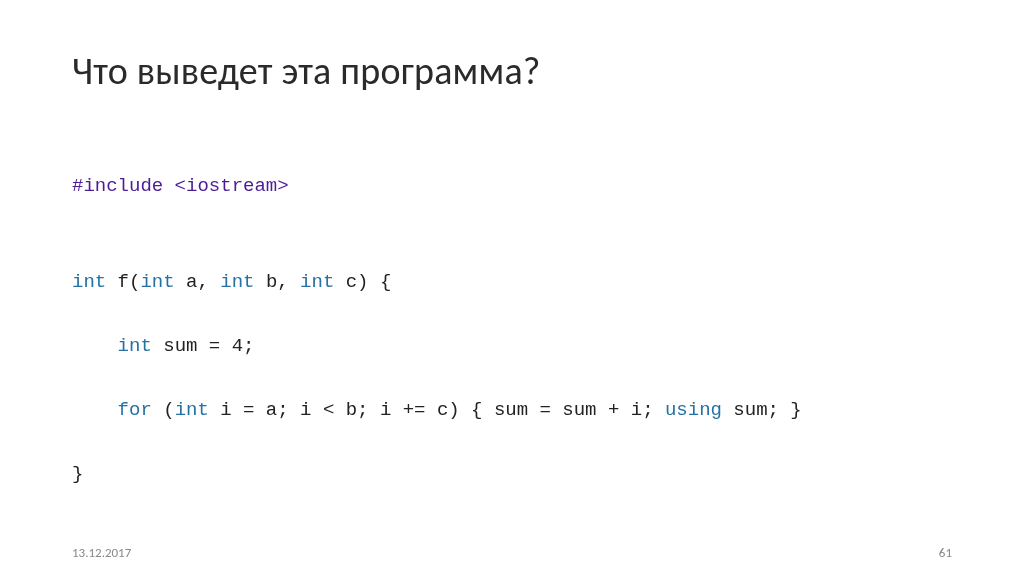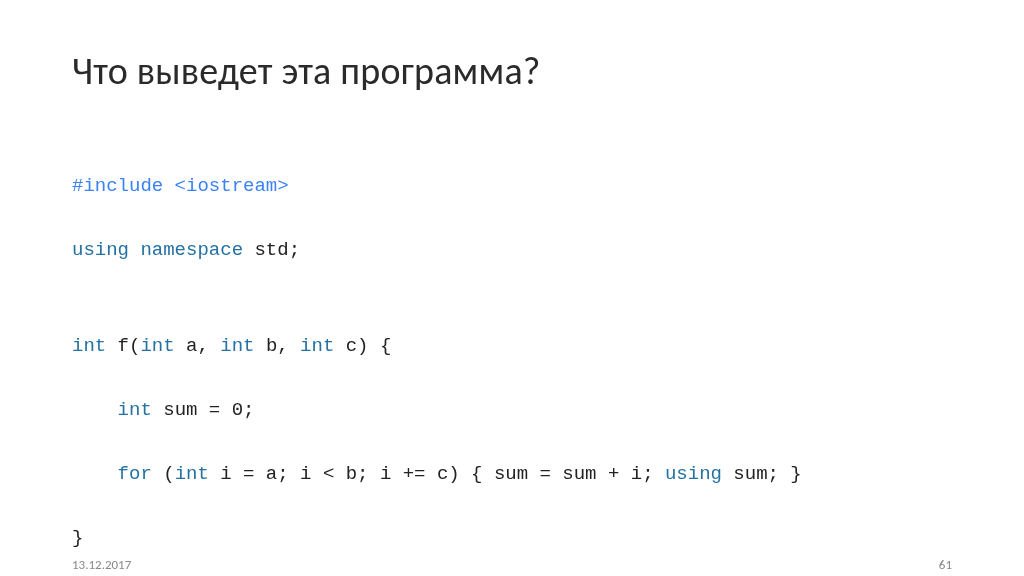--- a/index.html
+++ b/index.html
@@ -17,39 +17,38 @@
       margin-bottom: 44px;
       letter-spacing: 0.2px;
     }
     .code {
       font-family: Consolas, "Courier New", monospace;
       font-size: 19px;
       line-height: 32px;
       color: #222;
       white-space: pre;
     }
-    .c-preproc { color: #3b82f6; }
+    .c-preproc { color: #4c1d95; }
     .c-kw      { color: #2471a3; }
     .footer {
-      position: absolute; bottom: 4px; left: 72px; right: 72px;
+      position: absolute; bottom: 16px; left: 72px; right: 72px;
       display: flex; justify-content: space-between;
       color: #888; font-size: 13px;
     }
   </style>
 </head>
 <body>
 
 <div class="title">Что выведет эта программа?</div>
 
 <div class="code">
 <div><span class="c-preproc">#include</span><span class="c-preproc"> &lt;iostream&gt;</span></div>
-<div><span class="c-kw">using</span><span class="c-kw"> namespace</span><span> std;</span></div>
 <div></div>
 <div><span class="c-kw">int</span><span> f(</span><span class="c-kw">int</span><span> a, </span><span class="c-kw">int</span><span> b, </span><span class="c-kw">int</span><span> c) {</span></div>
-<div><span>    </span><span class="c-kw">int</span><span> sum = 0;</span></div>
+<div><span>    </span><span class="c-kw">int</span><span> sum = 4;</span></div>
 <div><span>    </span><span class="c-kw">for</span><span> (</span><span class="c-kw">int</span><span> i = a; i &lt; b; i += c) { sum = sum + i; </span><span class="c-kw">using</span><span> sum; }</span></div>
 <div>}</div>
 
 
 
 
 </div>
 
 <div class="footer">
   <span>13.12.2017</span>

